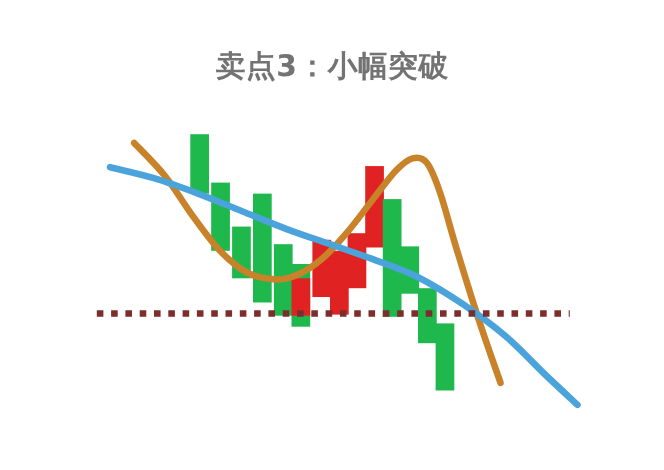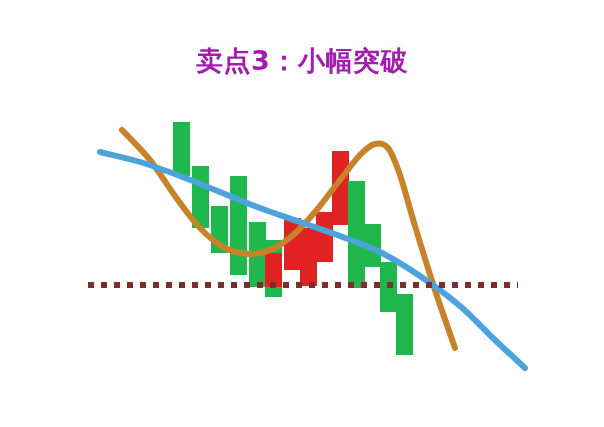--- a/index.html
+++ b/index.html
@@ -16,21 +16,21 @@
     font-family: "DejaVu Sans", "Liberation Sans", sans-serif;
   }
   #chart-title {
     position: absolute;
     left: 0;
     top: 44px;
     width: 604px;
     text-align: center;
     font-size: 27px;
     font-weight: 700;
-    color: #a21caf;
+    color: #737373;
     letter-spacing: 0.5px;
     line-height: 34px;
     white-space: nowrap;
   }
   #plot {
     position: absolute;
     left: 0;
     top: 0;
     width: 604px;
     height: 427px;

